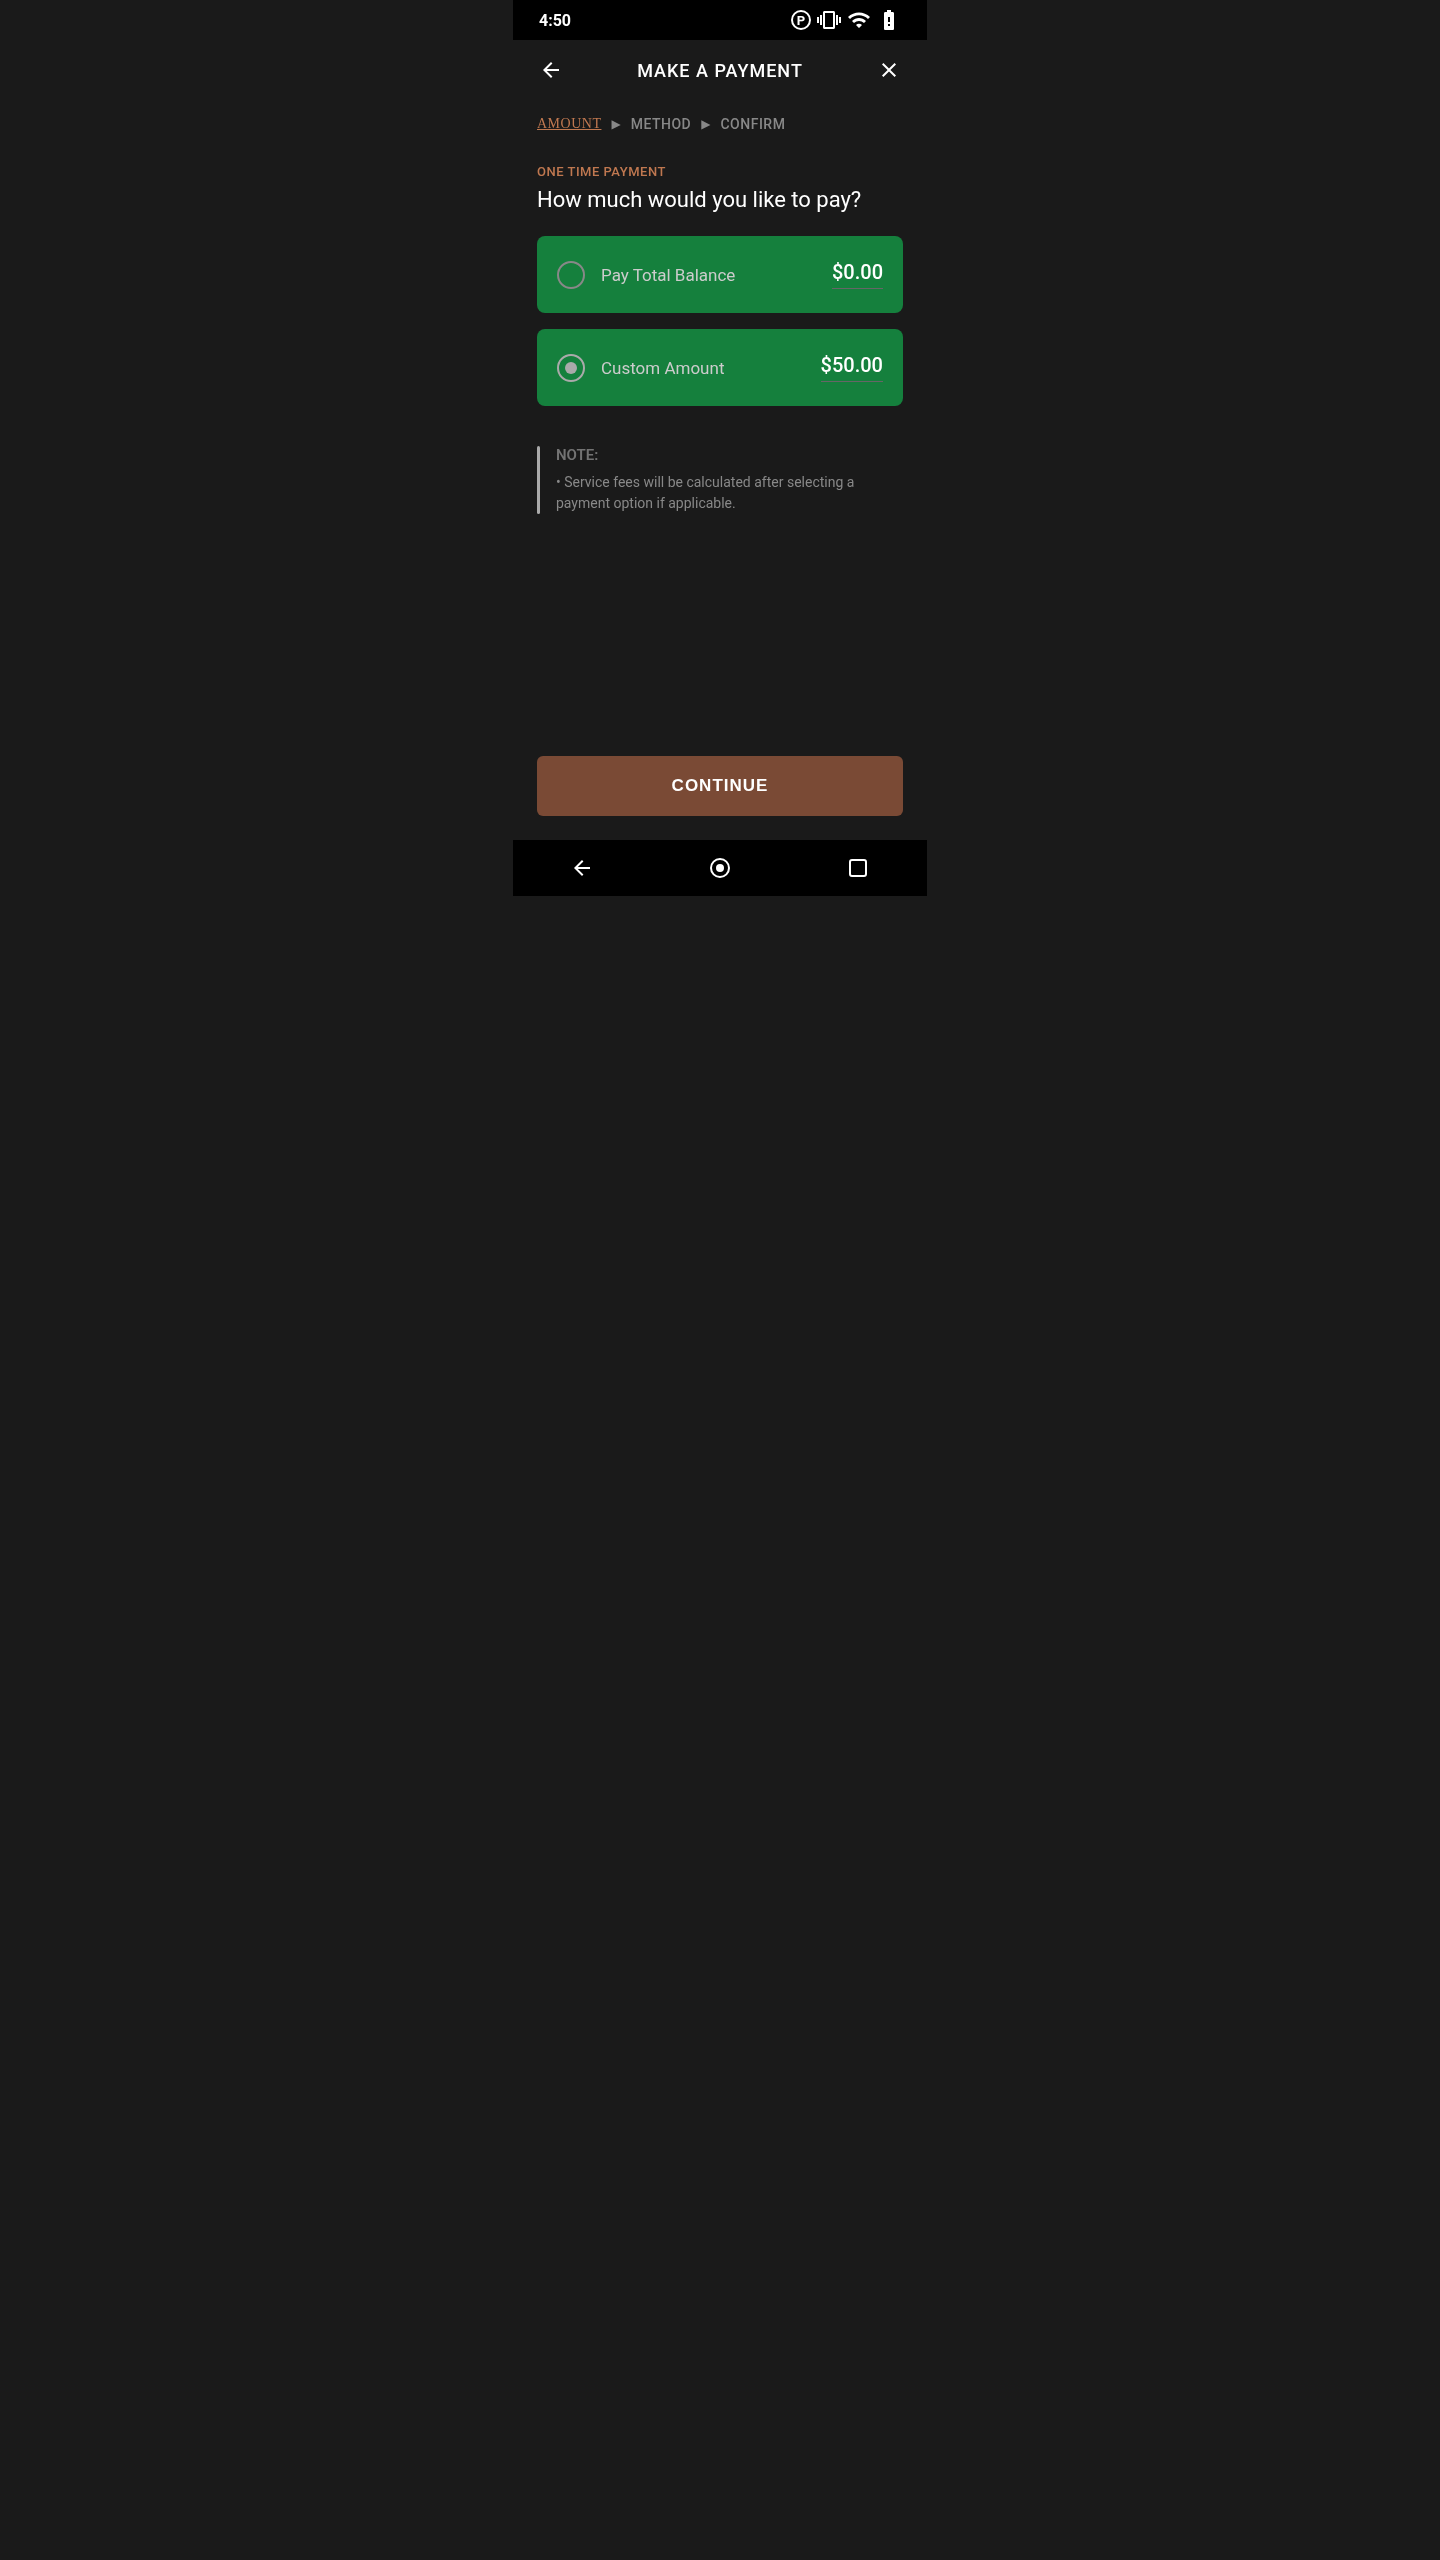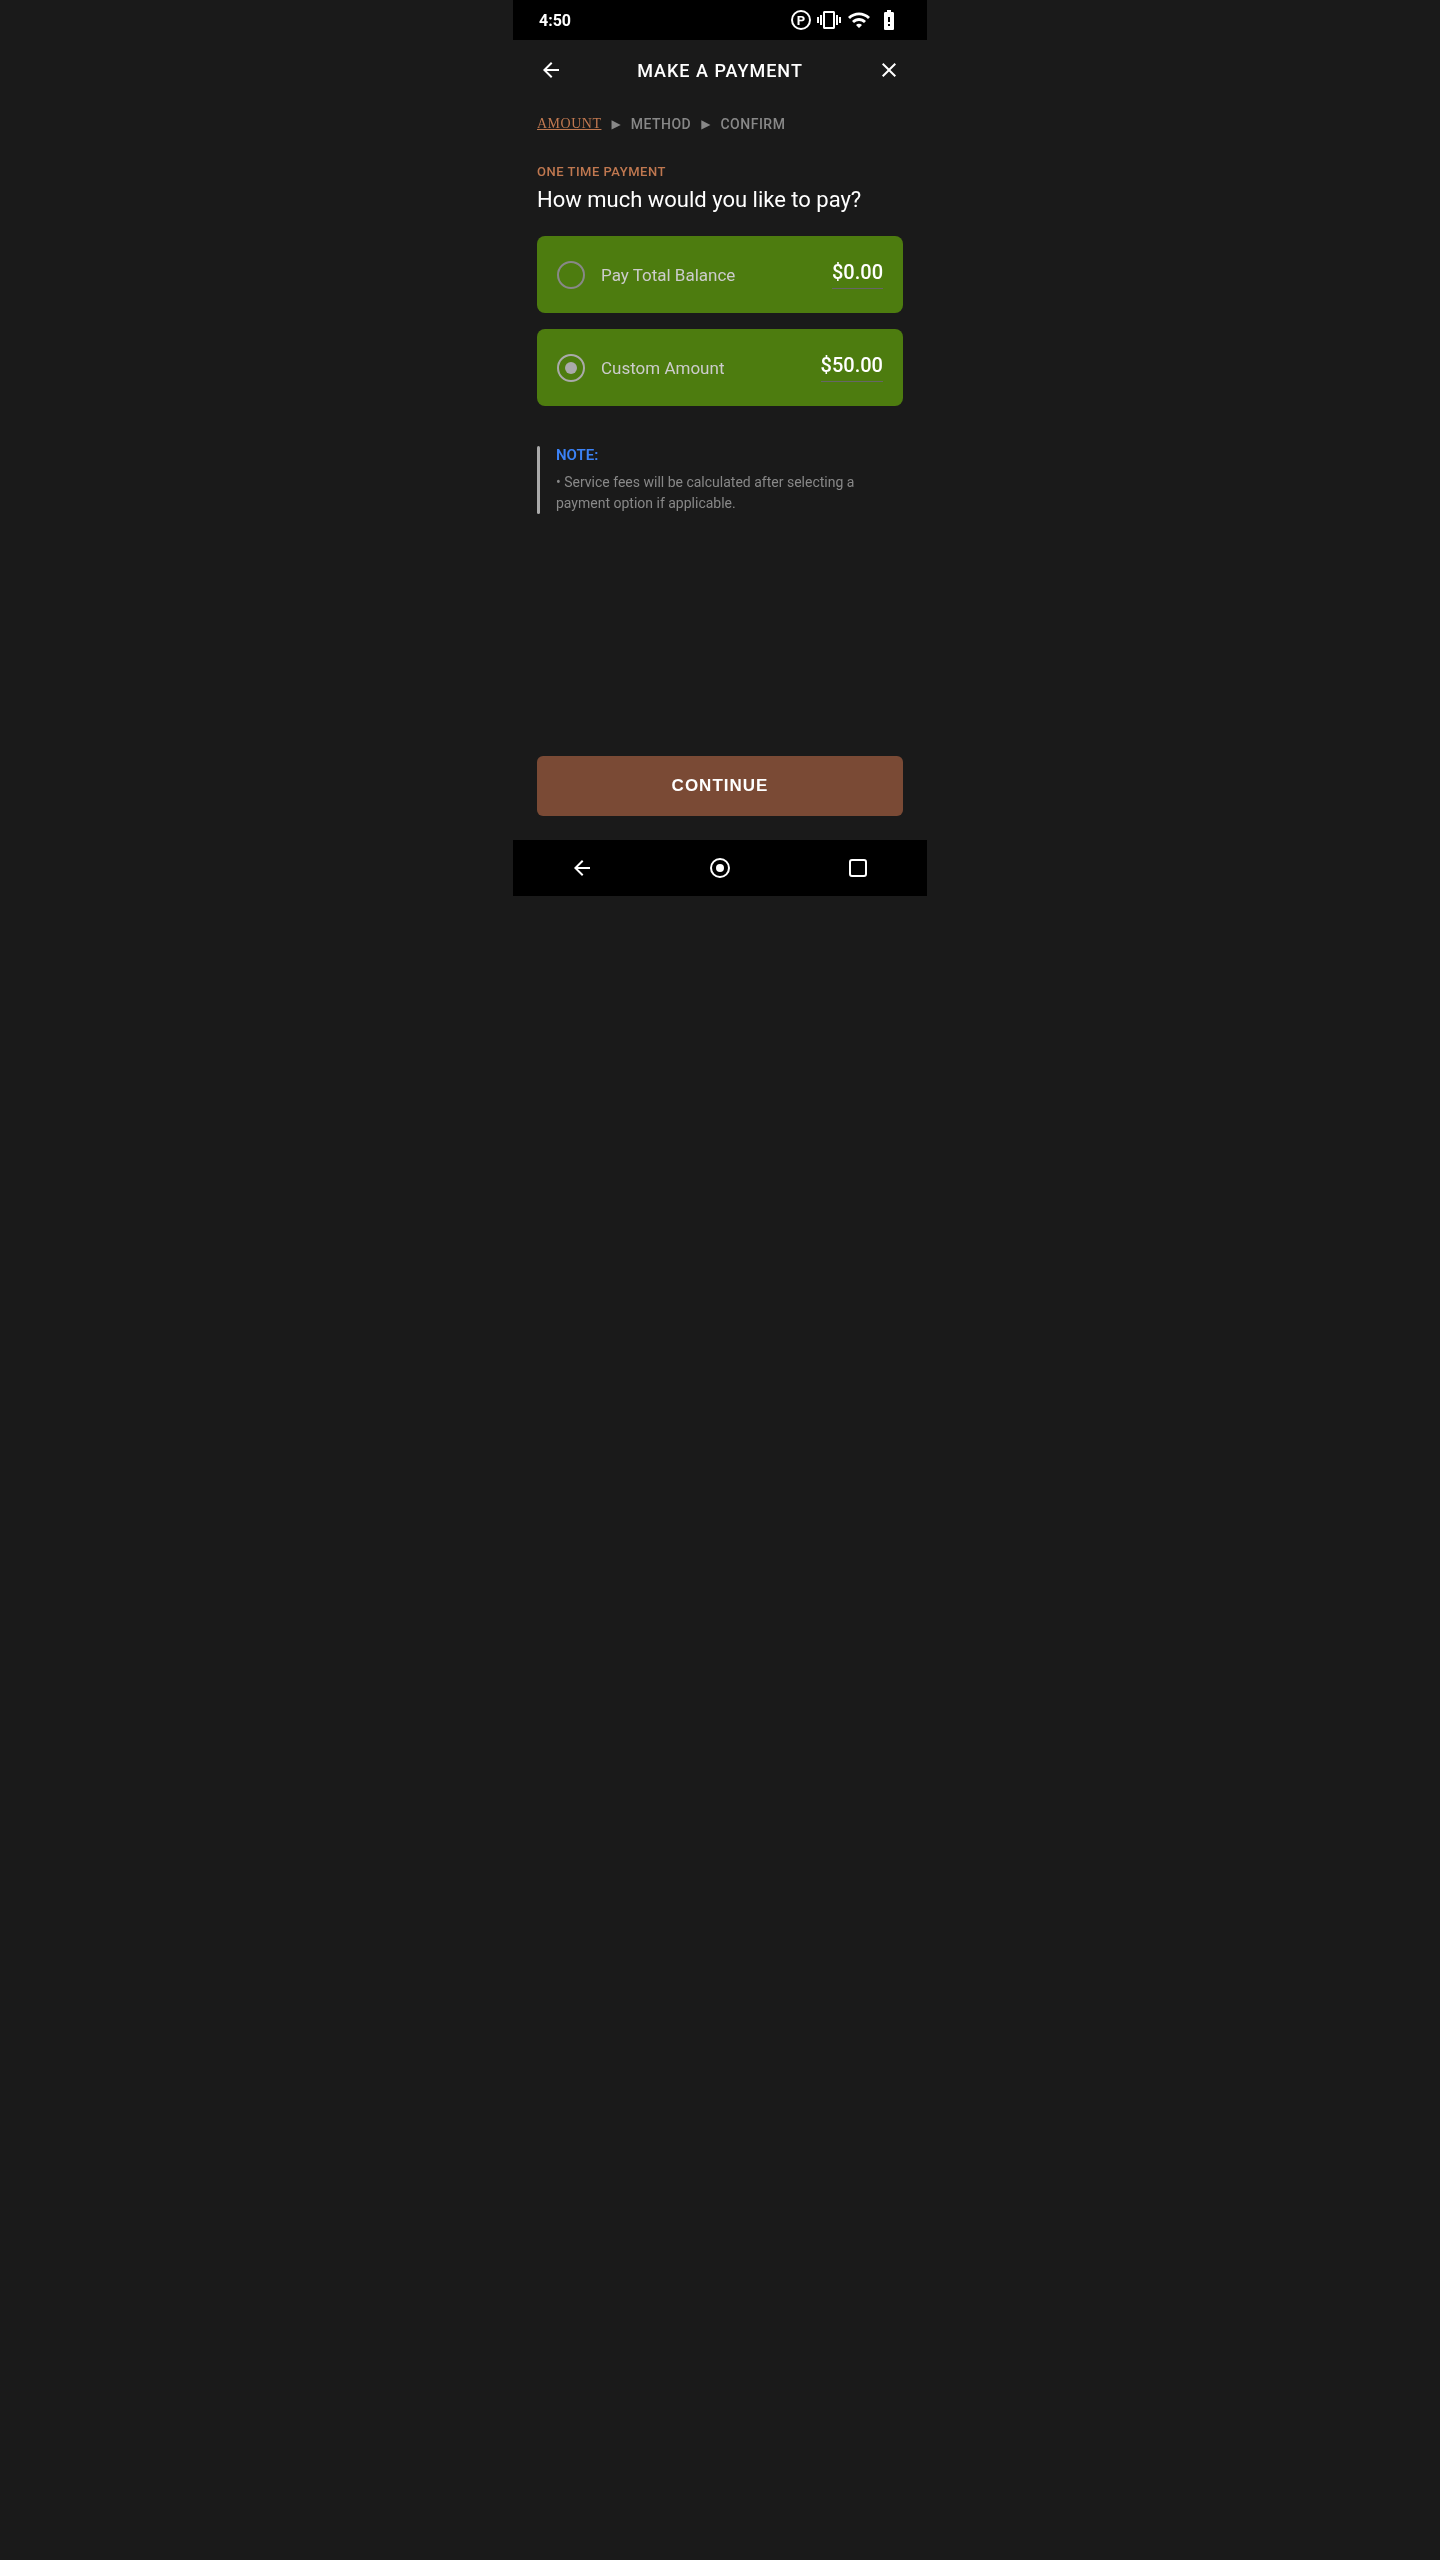--- a/index.html
+++ b/index.html
@@ -127,21 +127,21 @@
 
     .section-question {
       font-size: 22px;
       color: #ffffff;
       font-weight: 400;
       margin-bottom: 24px;
     }
 
     
     .payment-card {
-      background-color: #4d7c0f;
+      background-color: #15803d;
       border-radius: 8px;
       padding: 24px 20px;
       margin-bottom: 16px;
       display: flex;
       align-items: center;
       cursor: pointer;
     }
 
     .radio-outer {
       width: 28px;
@@ -194,21 +194,21 @@
       margin-right: 16px;
       flex-shrink: 0;
     }
 
     .note-content {
       flex: 1;
     }
 
     .note-title {
       font-size: 15px;
-      color: #3b82f6;
+      color: #737373;
       font-weight: 600;
       margin-bottom: 8px;
     }
 
     .note-text {
       font-size: 14px;
       color: #888888;
       line-height: 1.5;
     }
 

